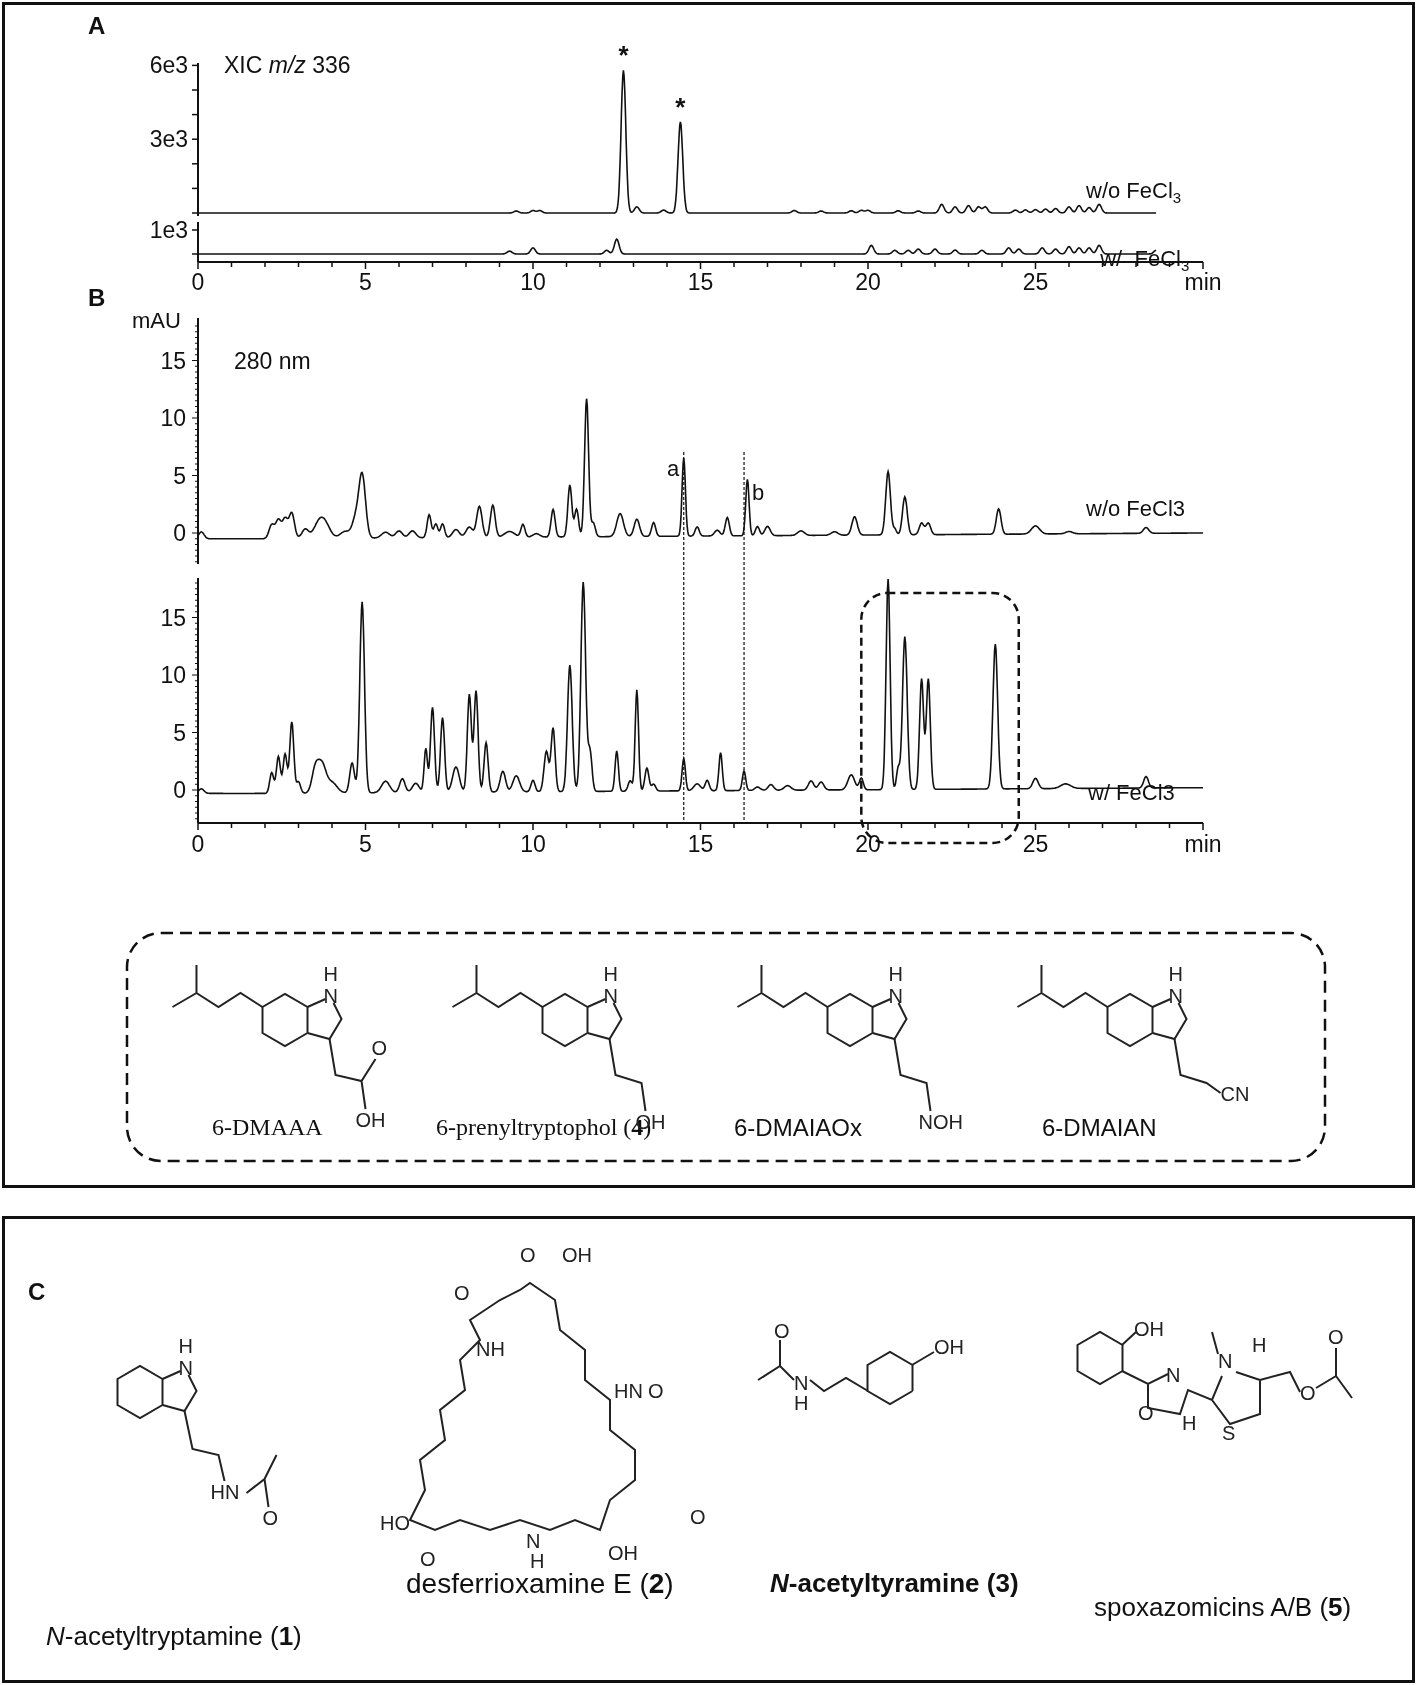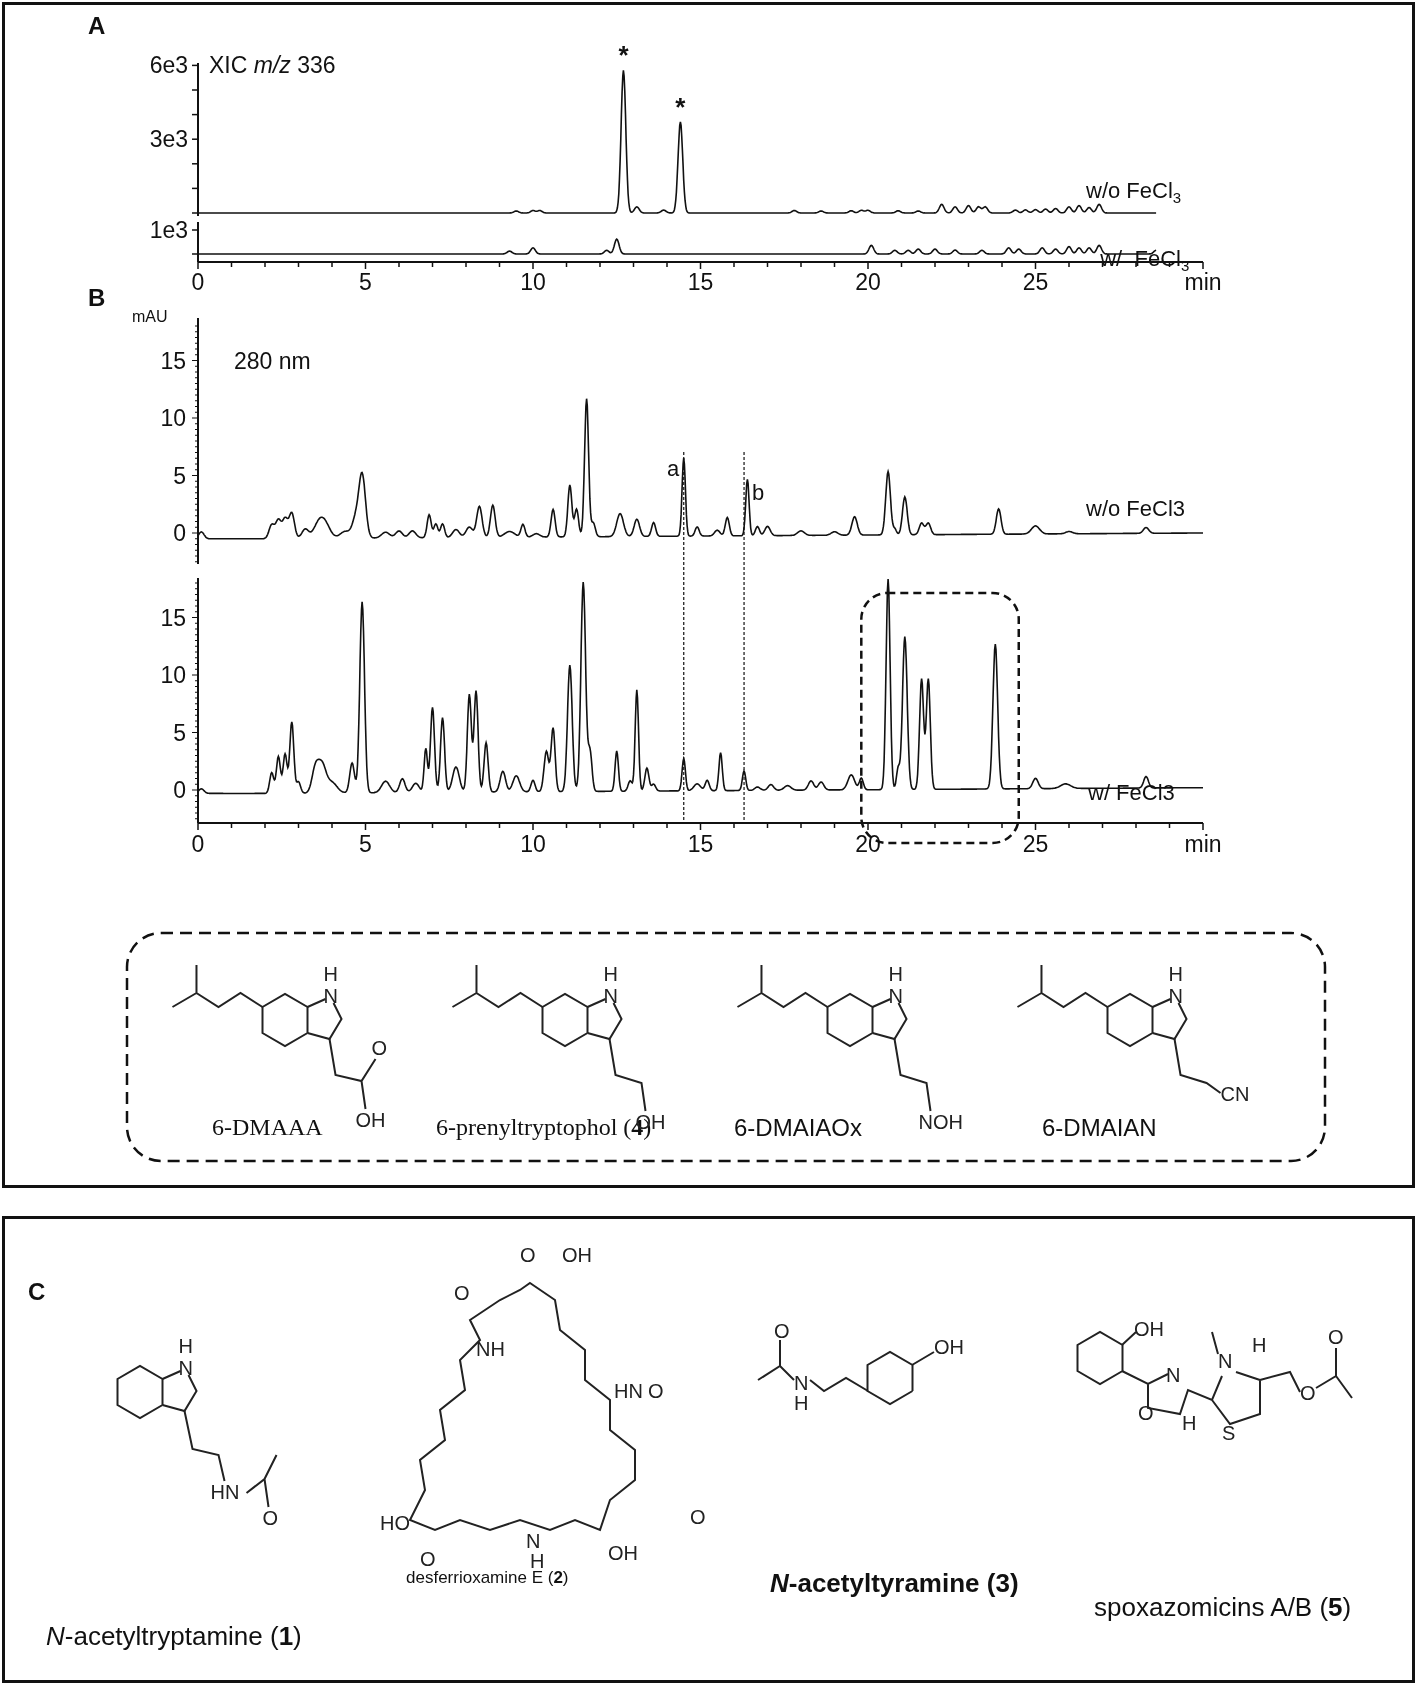--- a/index.html
+++ b/index.html
@@ -14,31 +14,31 @@
 </head>
 <body>
 
 <div class="panel-box" style="left:2px; top:2px; width:1413px; height:1186px;"></div>
 <div class="panel-box" style="left:2px; top:1216px; width:1413px; height:467px;"></div>
 
 <div class="panel-letter" style="left:88px; top:12px;">A</div>
 <div class="panel-letter" style="left:88px; top:284px;">B</div>
 <div class="panel-letter" style="left:28px; top:1278px;">C</div>
 
-<div class="lbl" style="left:209px; top:52px; font-size:23px;">
+<div class="lbl" style="left:224px; top:52px; font-size:23px;">
   <span>XIC </span><i>m/z</i><span> 336</span>
 </div>
 <div class="lbl" style="left:1086px; top:178px; font-size:22px;">
   <span>w/o FeCl</span><sub style="font-size:15px;">3</sub>
 </div>
 <div class="lbl" style="left:1088px; top:220px; font-size:22px; white-space:pre;">
   <span style="white-space:pre;">w/  FeCl</span><sub style="font-size:15px;">3</sub>
 </div>
 
-<div class="lbl" style="left:132px; top:308px; font-size:16px;">mAU</div>
+<div class="lbl" style="left:132px; top:308px; font-size:22px;">mAU</div>
 <div class="lbl" style="left:234px; top:348px; font-size:23px;">280 nm</div>
 <div class="lbl" style="left:1086px; top:496px; font-size:22px;">w/o FeCl3</div>
 <div class="lbl" style="left:1088px; top:780px; font-size:22px;">w/ FeCl3</div>
 <div class="lbl" style="left:667px; top:456px; font-size:22px;">a</div>
 <div class="lbl" style="left:752px; top:480px; font-size:22px;">b</div>
 
 <svg id="charts" width="1417" height="1685" viewBox="0 0 1417 1685">
     <line x1="198" y1="63" x2="198" y2="216" stroke="#111" stroke-width="2"></line>
     <line x1="192" y1="65.4" x2="198" y2="65.4" stroke="#111" stroke-width="1.5"></line>
     <line x1="192" y1="90" x2="198" y2="90" stroke="#111" stroke-width="1.5"></line>
@@ -247,21 +247,21 @@
 <div class="lbl" style="left:734px; top:1114px;">
   <span>6-DMAIAOx</span>
 </div>
 <div class="lbl" style="left:1042px; top:1114px;">
   <span>6-DMAIAN</span>
 </div>
 
 <div class="lbl" style="left:34px; top:1621px; font-size:26px;margin-left:12px;">
   <i>N</i><span>-acetyltryptamine (</span><b>1</b><span>)</span>
 </div>
-<div class="lbl" style="left:406px; top:1568px; font-size:17px;">
+<div class="lbl" style="left:406px; top:1568px; font-size:28px;">
   <span>desferrioxamine E (</span><b>2</b><span>)</span>
 </div>
 <div class="lbl" style="left:770px; top:1568px; font-size:26px;font-weight:bold;">
   <i>N</i><span>-acetyltyramine (</span><b>3</b><span>)</span>
 </div>
 <div class="lbl" style="left:1094px; top:1568px; font-size:26px;margin-top:24px;">
   <span>spoxazomicins A/B (</span><b>5</b><span>)</span>
 </div>
 
 <svg width="1417" height="1685" viewBox="0 0 1417 1685" style="pointer-events:none;">

